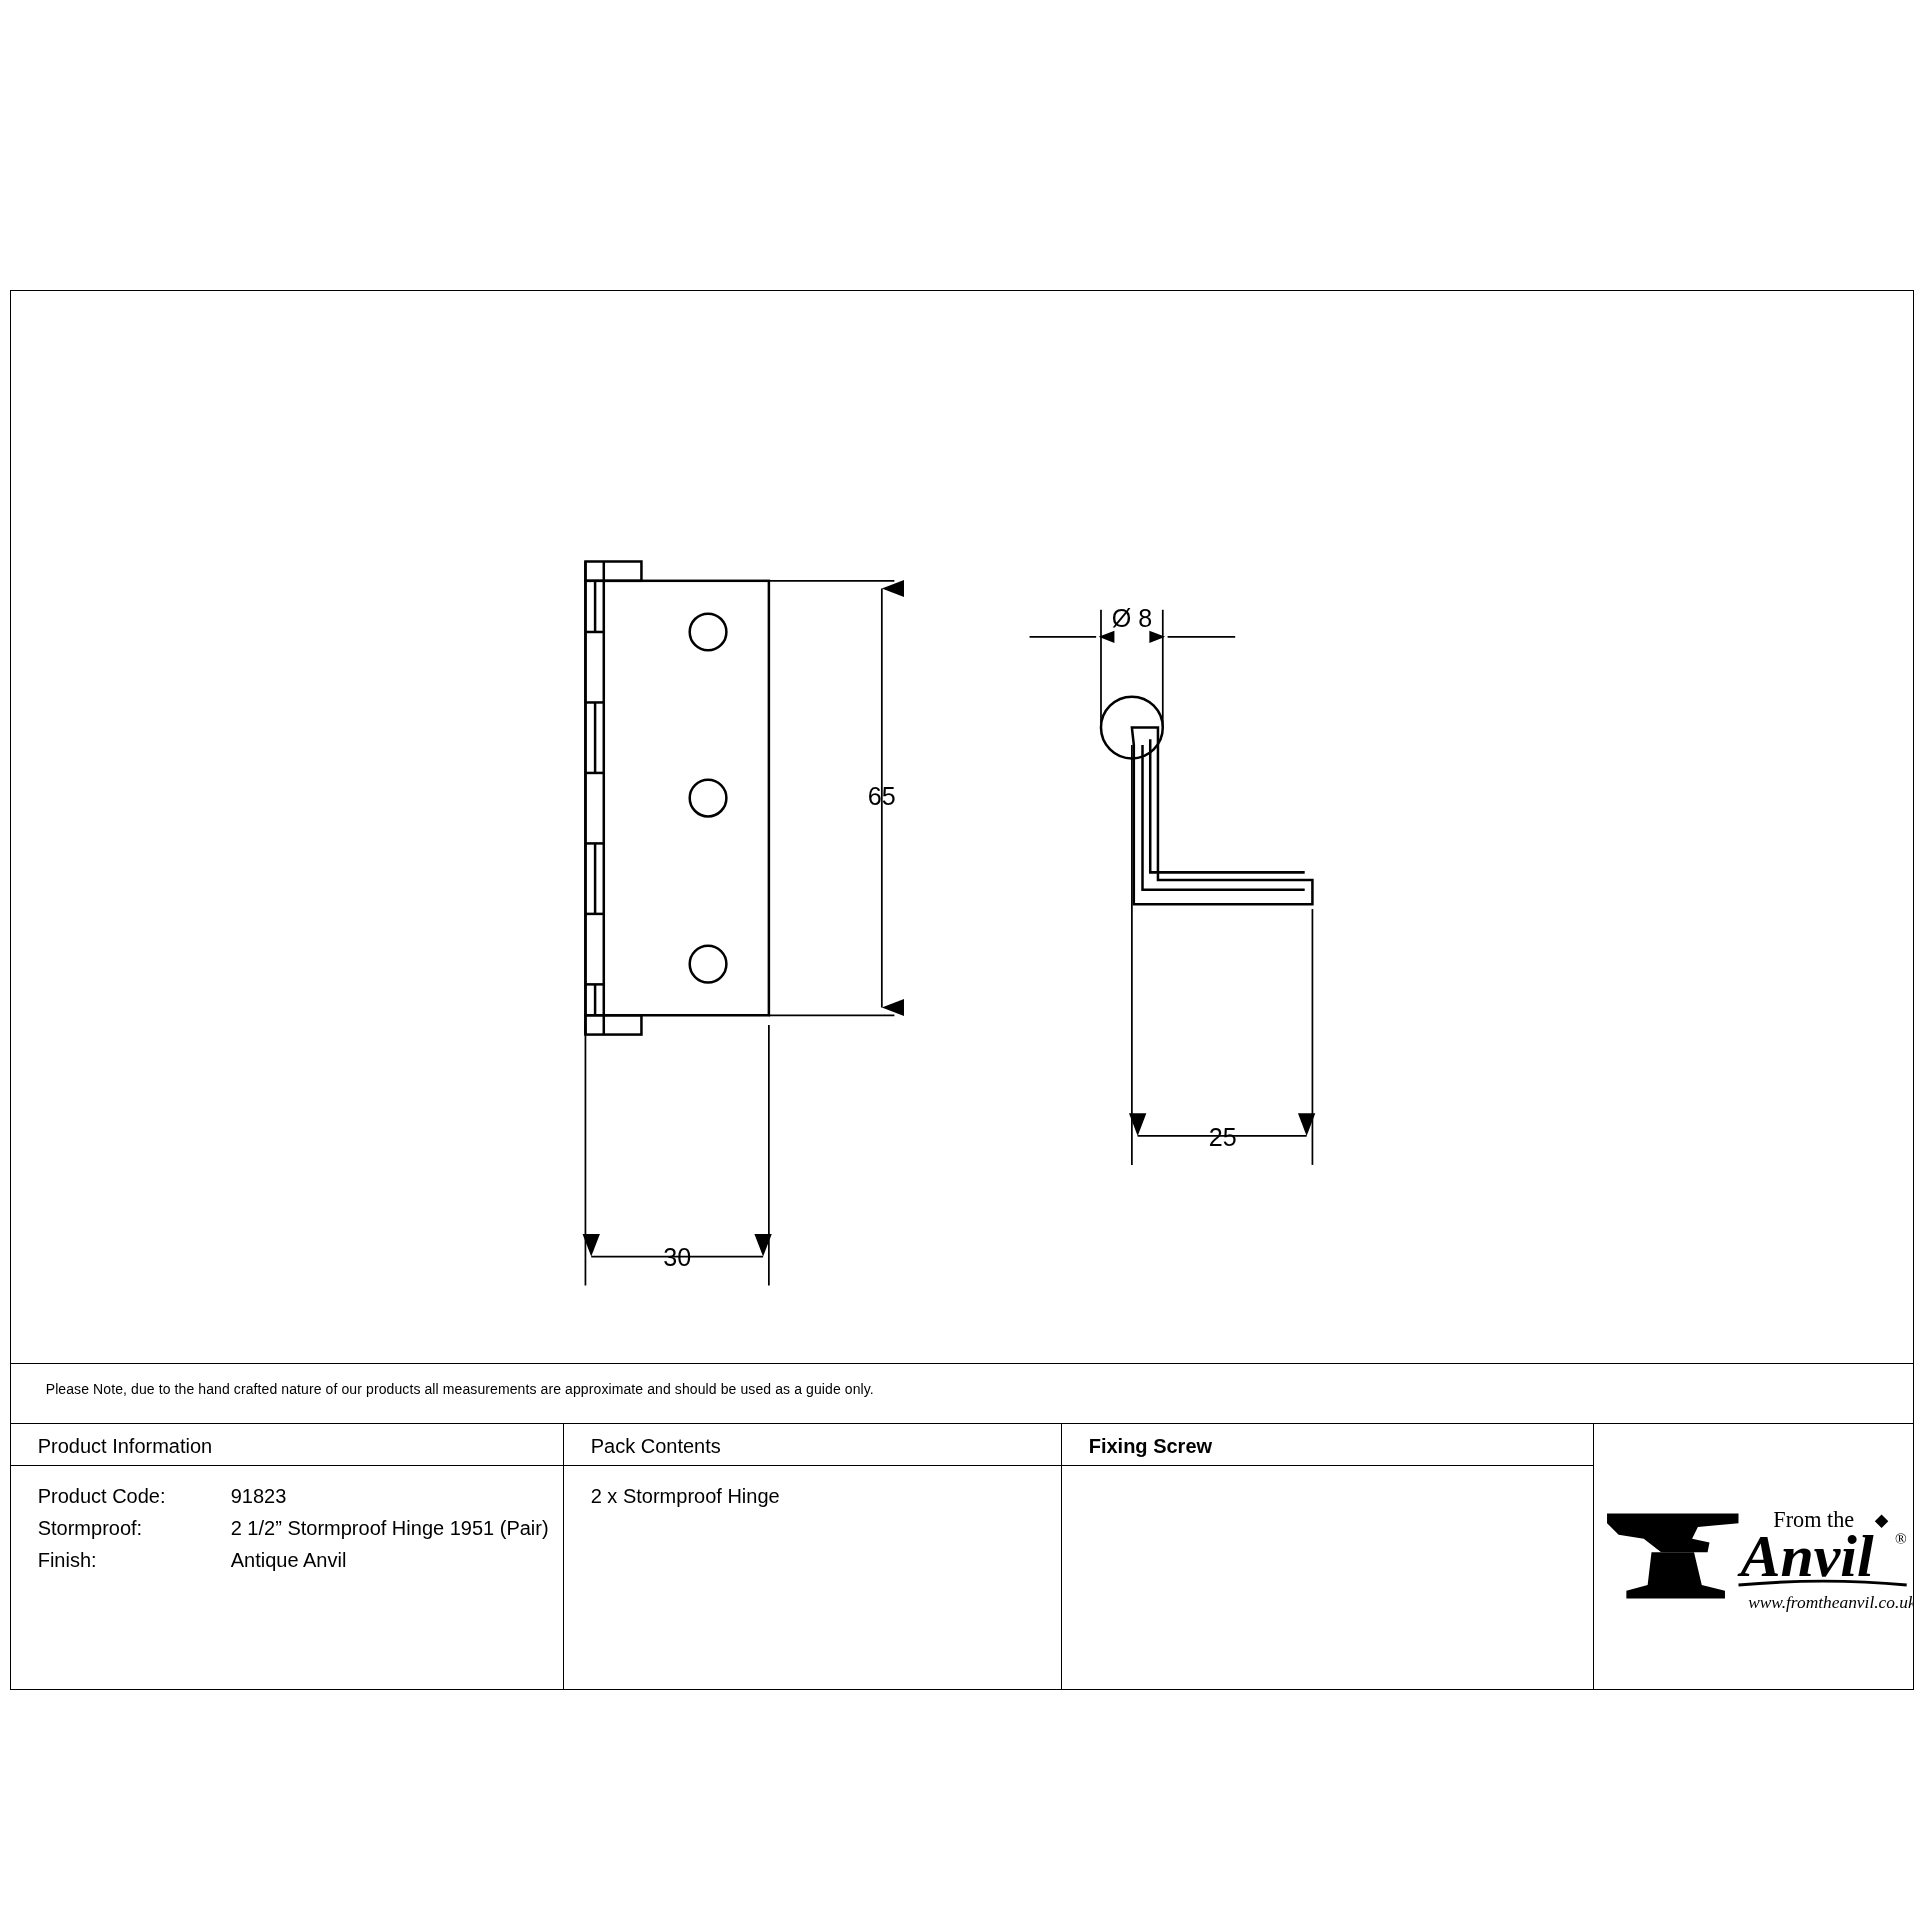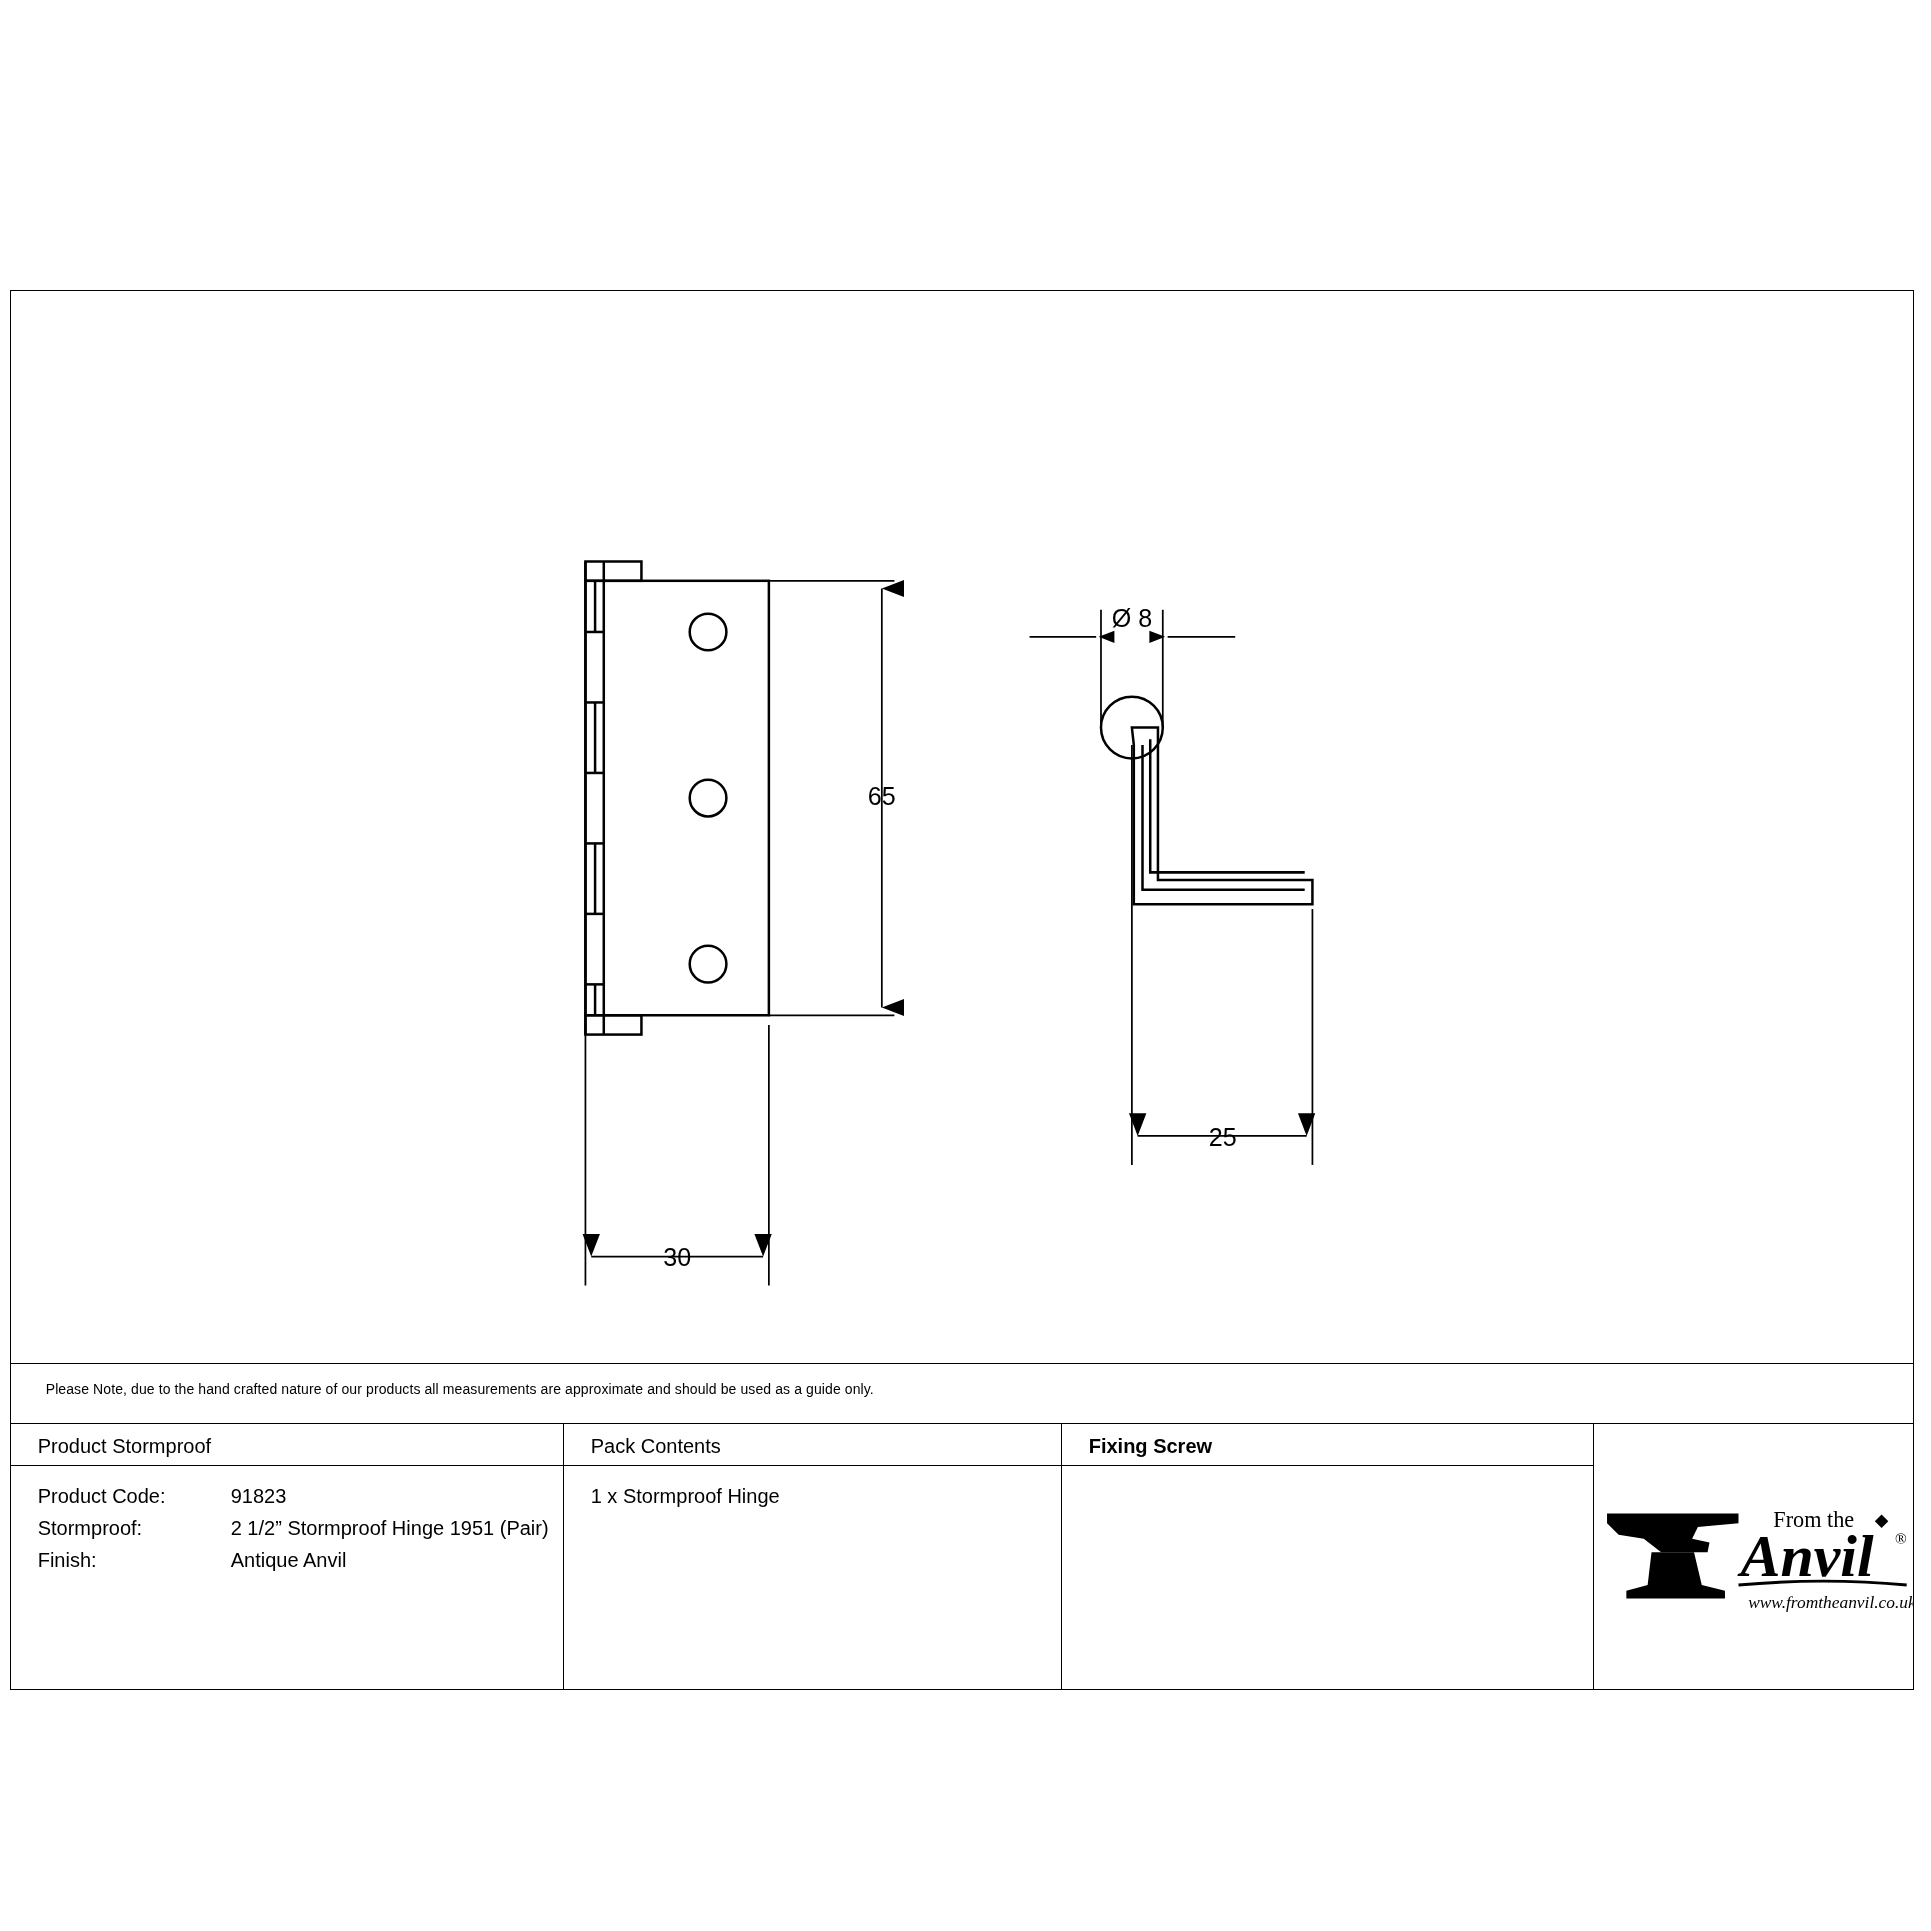--- a/index.html
+++ b/index.html
@@ -212,21 +212,21 @@
   </div>
 
   <div id="note-row">
     <div id="note-text">Please Note, due to the hand crafted nature of our products all measurements are approximate and should be used as a guide only.</div>
   </div>
 
   <div id="table-row">
 
     <div class="tcol" id="col-product">
       <div class="thead">
-        <span>Product Stormproof</span>
+        <span>Product Information</span>
       </div>
       <div class="tbody">
         <div class="kv" style="left:27px; top:19.3px;">
           <span class="k">Product Code:</span>
           <span class="v">91823</span>
         </div>
         <div class="kv" style="left:27px; top:51px;">
           <span class="k">Stormproof:</span>
           <span class="v">2 1/2” Stormproof Hinge 1951 (Pair)</span>
         </div>
@@ -235,21 +235,21 @@
           <span class="v">Antique Anvil</span>
         </div>
       </div>
     </div>
 
     <div class="tcol" id="col-pack">
       <div class="thead">
         <span>Pack Contents</span>
       </div>
       <div class="tbody">
-        <div id="pack-line">1 x Stormproof Hinge</div>
+        <div id="pack-line">2 x Stormproof Hinge</div>
       </div>
     </div>
 
     <div class="tcol" id="col-fixing">
       <div class="thead">
         <span>Fixing Screw</span>
       </div>
       <div class="tbody"></div>
     </div>
 

